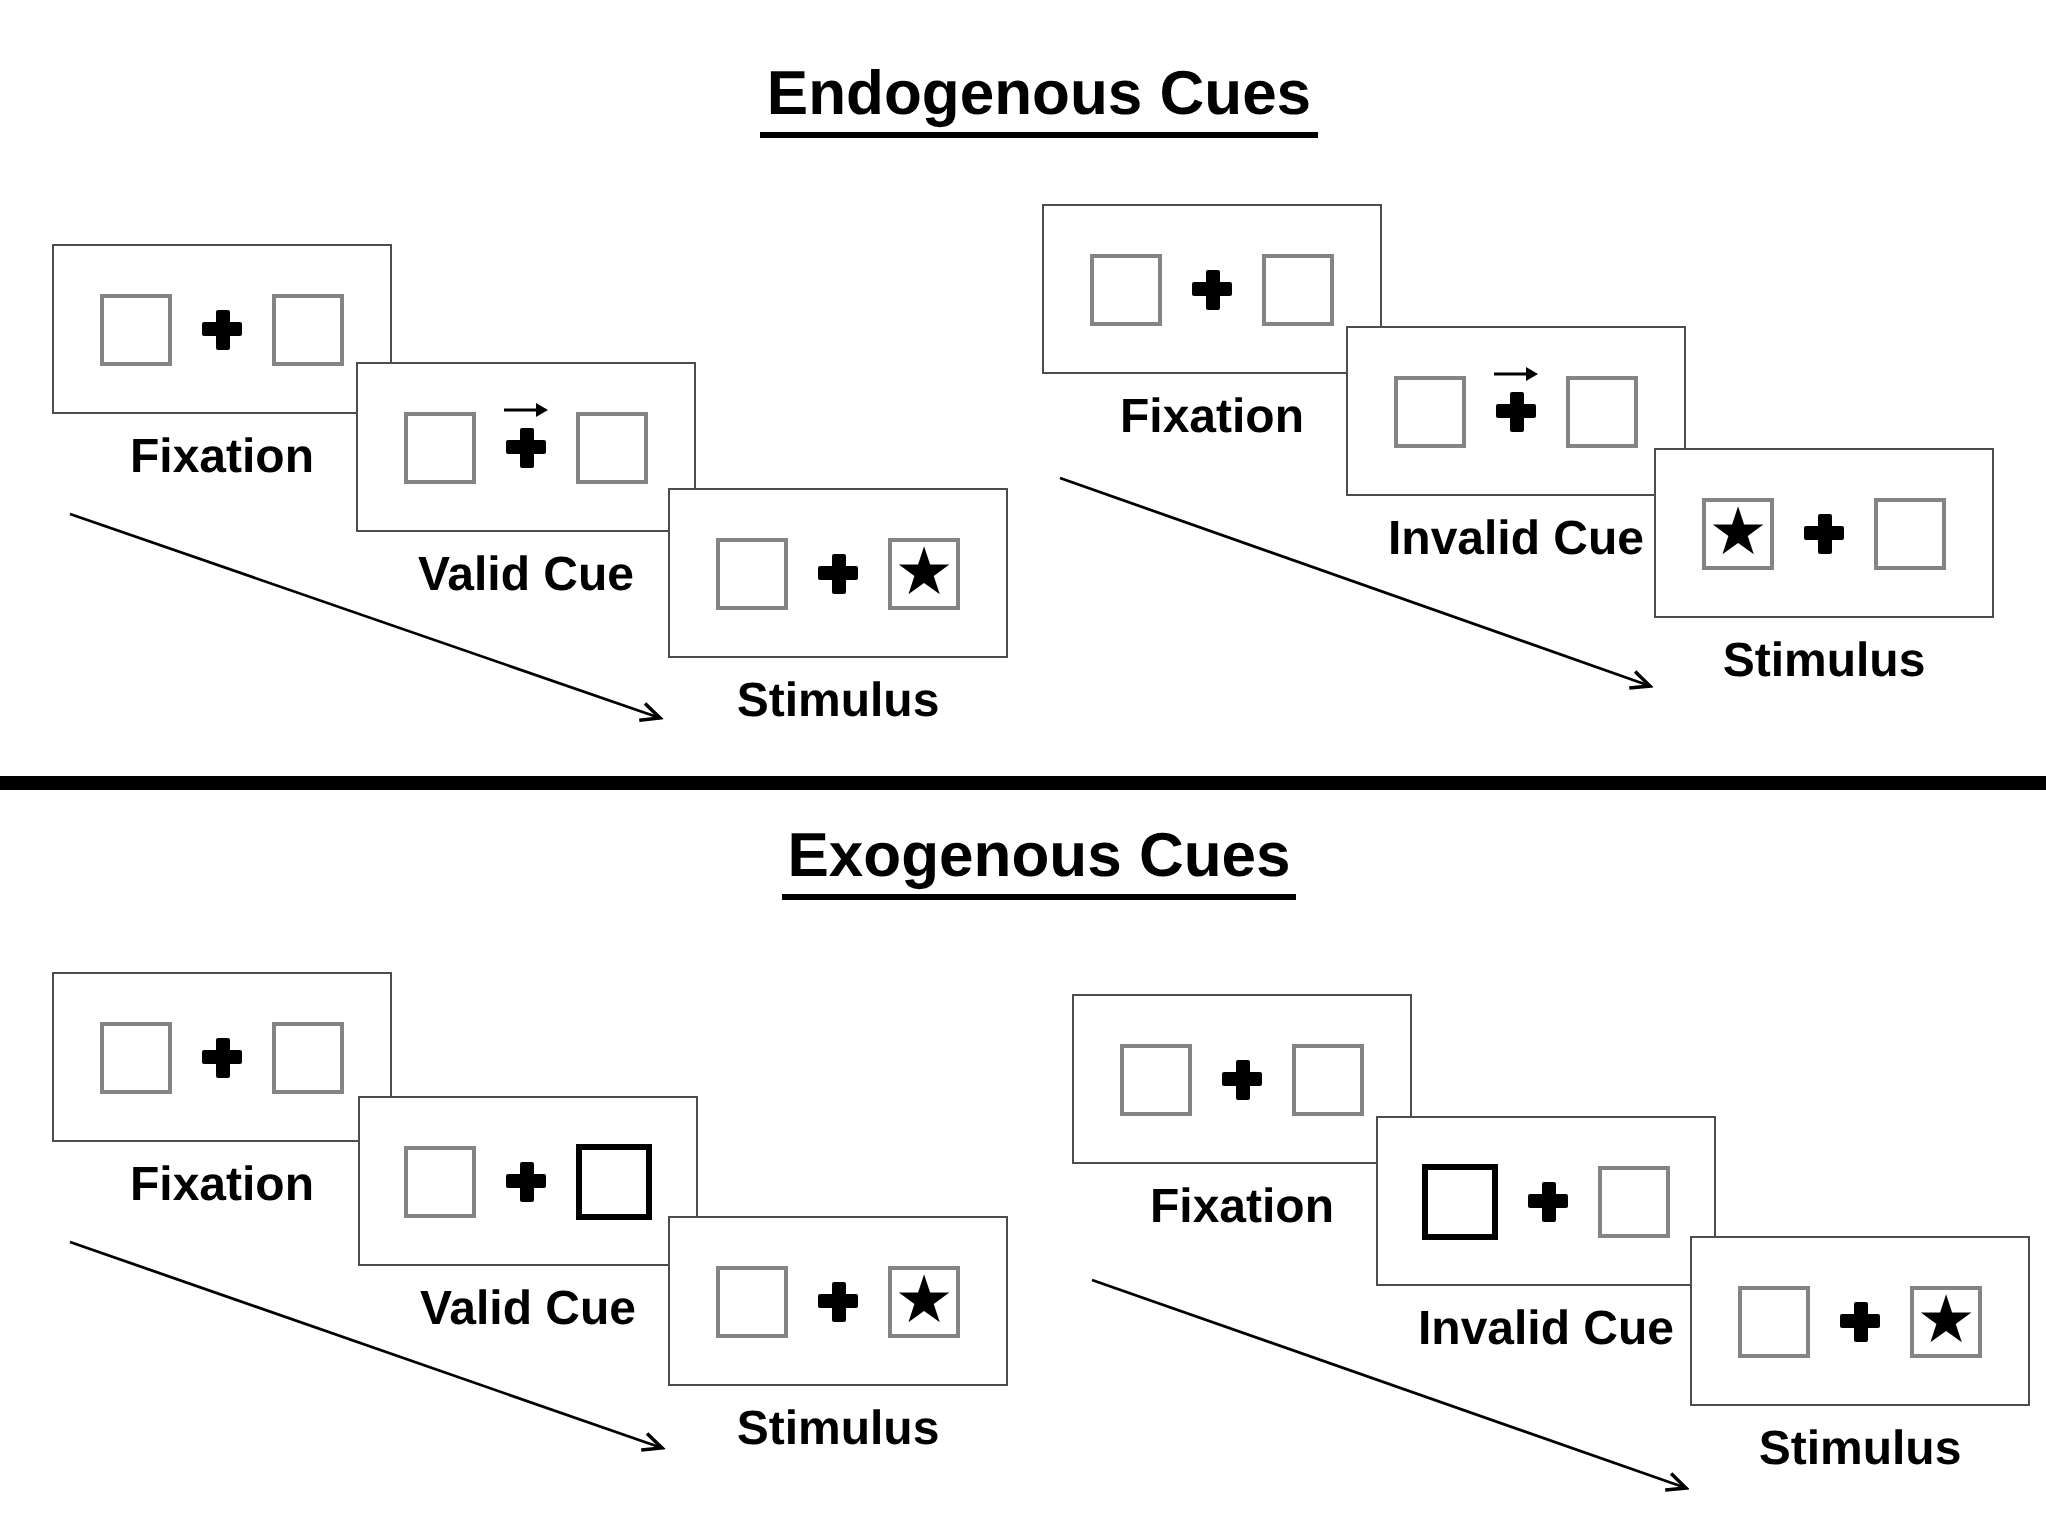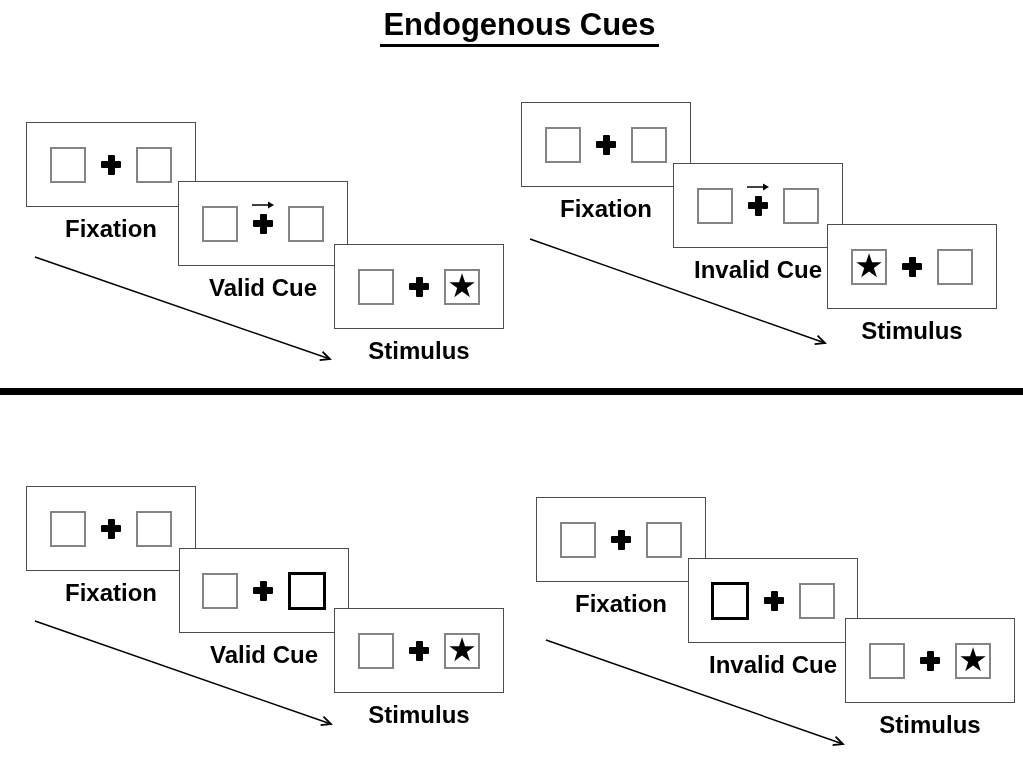--- a/index.html
+++ b/index.html
@@ -50,21 +50,21 @@
 <div class="canvas">
 
   <svg width="0" height="0" style="position:absolute">
     <defs>
       <marker id="ah" viewBox="0 0 10 8" refX="8.5" refY="4" markerWidth="9" markerHeight="8" orient="auto">
         <path d="M1,0.5 L8.5,4 L1,7.5" fill="none" stroke="#000" stroke-width="1.4"></path>
       </marker>
     </defs>
   </svg>
 
-  <div class="section-title" style="top:9px">
+  <div class="section-title" style="top:31px">
     <span>Endogenous Cues</span>
   </div>
 
   <div>
     <div class="panel" style="left:26px;top:122px">
       <div class="box"></div>
       <div class="plus"></div>
       <div class="box"></div>
     </div>
     <div class="plabel" style="left:26px;top:216px">Fixation</div>
@@ -124,20 +124,23 @@
     </div>
     <div class="plabel" style="left:827px;top:318px">Stimulus</div>
 
     <svg class="tarrow" style="left:525px;top:233px" width="312" height="118">
       <line x1="5" y1="6" x2="300" y2="110" stroke="#000" stroke-width="1.4" marker-end="url(#ah)"></line>
     </svg>
   </div>
 
   <div class="divider"></div>
 
+  <div class="section-title" style="top:412px">
+    <span>Exogenous Cues</span>
+  </div>
 
   <div>
     <div class="panel" style="left:26px;top:486px">
       <div class="box"></div>
       <div class="plus"></div>
       <div class="box"></div>
     </div>
     <div class="plabel" style="left:26px;top:580px">Fixation</div>
 
     <div class="panel" style="left:179px;top:548px">

